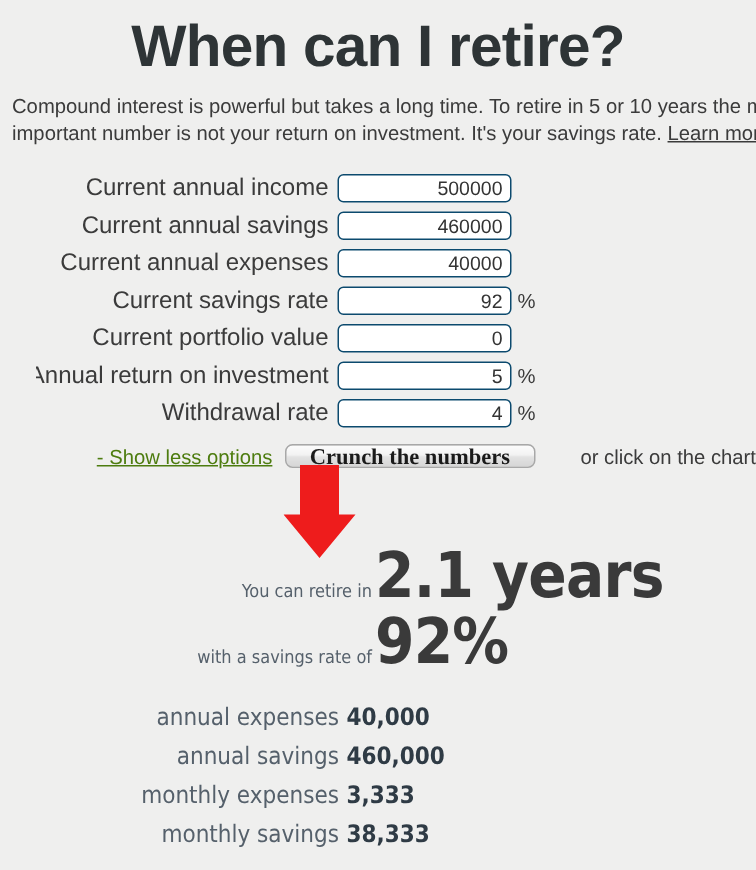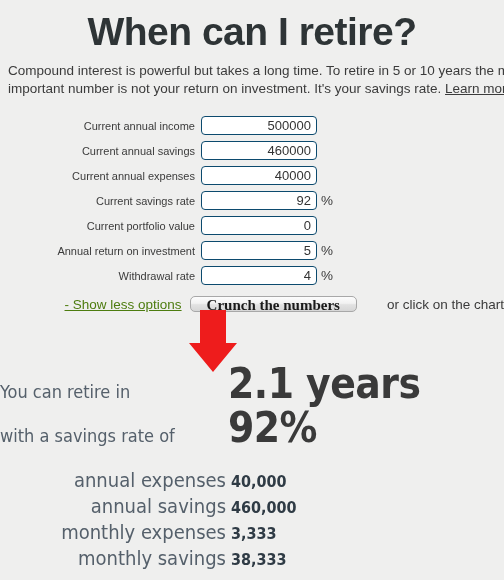--- a/index.html
+++ b/index.html
@@ -62,25 +62,26 @@
   .form-row {
     height: 25px;
     display: flex;
     align-items: center;
     margin-bottom: 0px;
   }
   .form-label {
     width: 195px;
     text-align: right;
     padding-right: 0px;
-    font-size: 11px;
+    font-size: 16px;
     color: #3b3b3b;
     white-space: nowrap;
     overflow: hidden;
     direction: rtl;
+    margin-left: 24px;
   }
   .form-label span { direction: ltr; unicode-bidi: embed; }
   .form-input {
     width: 116px;
     height: 19px;
     margin-left: 6px;
     box-sizing: border-box;
     border: 1px solid #0c4a6e;
     border-radius: 4px;
     background: #ffffff;
@@ -153,26 +154,28 @@
     left: 0;
     width: 504px;
   }
   .result-line {
     display: flex;
     align-items: baseline;
     height: 44px;
   }
   .result-label {
     width: 226px;
+    text-align: right;
     font-family: "DejaVu Sans Condensed", "Liberation Sans Narrow", "Liberation Sans", sans-serif;
     font-stretch: condensed;
-    font-size: 18px;
+    font-size: 12px;
     color: #55606b;
     white-space: nowrap;
     padding-right: 2px;
+    padding-left: 22px;
   }
   .result-value {
     font-family: "DejaVu Sans Condensed", "Liberation Sans Narrow", "Liberation Sans", sans-serif;
     font-stretch: condensed;
     font-size: 42px;
     font-weight: bold;
     color: #3a3a3a;
     line-height: 40px;
     letter-spacing: -0.5px;
     white-space: nowrap;
@@ -188,21 +191,21 @@
   .summary-row {
     display: flex;
     align-items: baseline;
     height: 26px;
   }
   .summary-label {
     width: 226px;
     text-align: right;
     font-family: "DejaVu Sans Condensed", "Liberation Sans Narrow", "Liberation Sans", sans-serif;
     font-stretch: condensed;
-    font-size: 20px;
+    font-size: 16px;
     color: #55606b;
     white-space: nowrap;
     padding-right: 5px;
   }
   .summary-value {
     font-family: "DejaVu Sans Condensed", "Liberation Sans Narrow", "Liberation Sans", sans-serif;
     font-stretch: condensed;
     font-size: 16px;
     font-weight: bold;
     color: #2f3b45;

